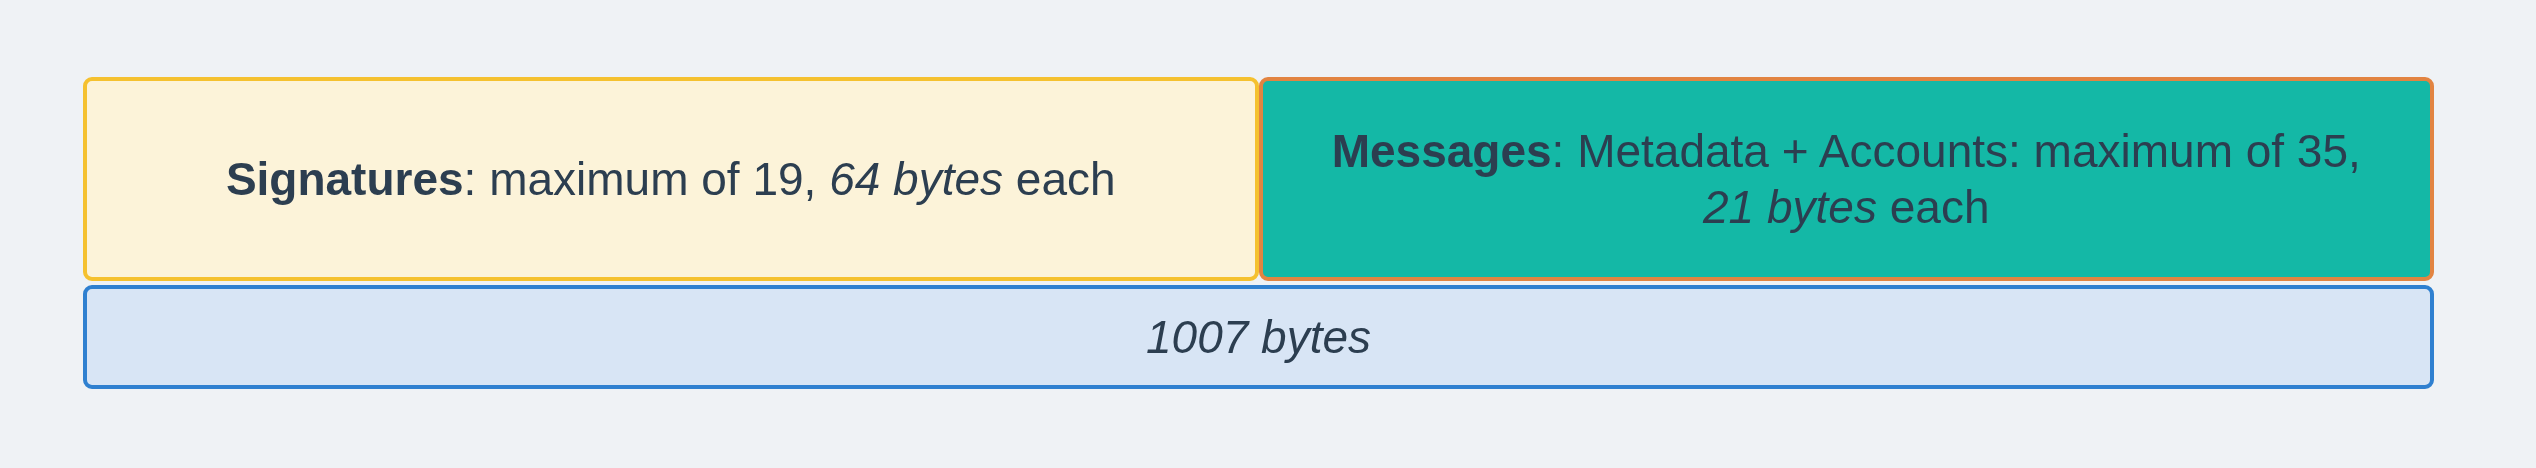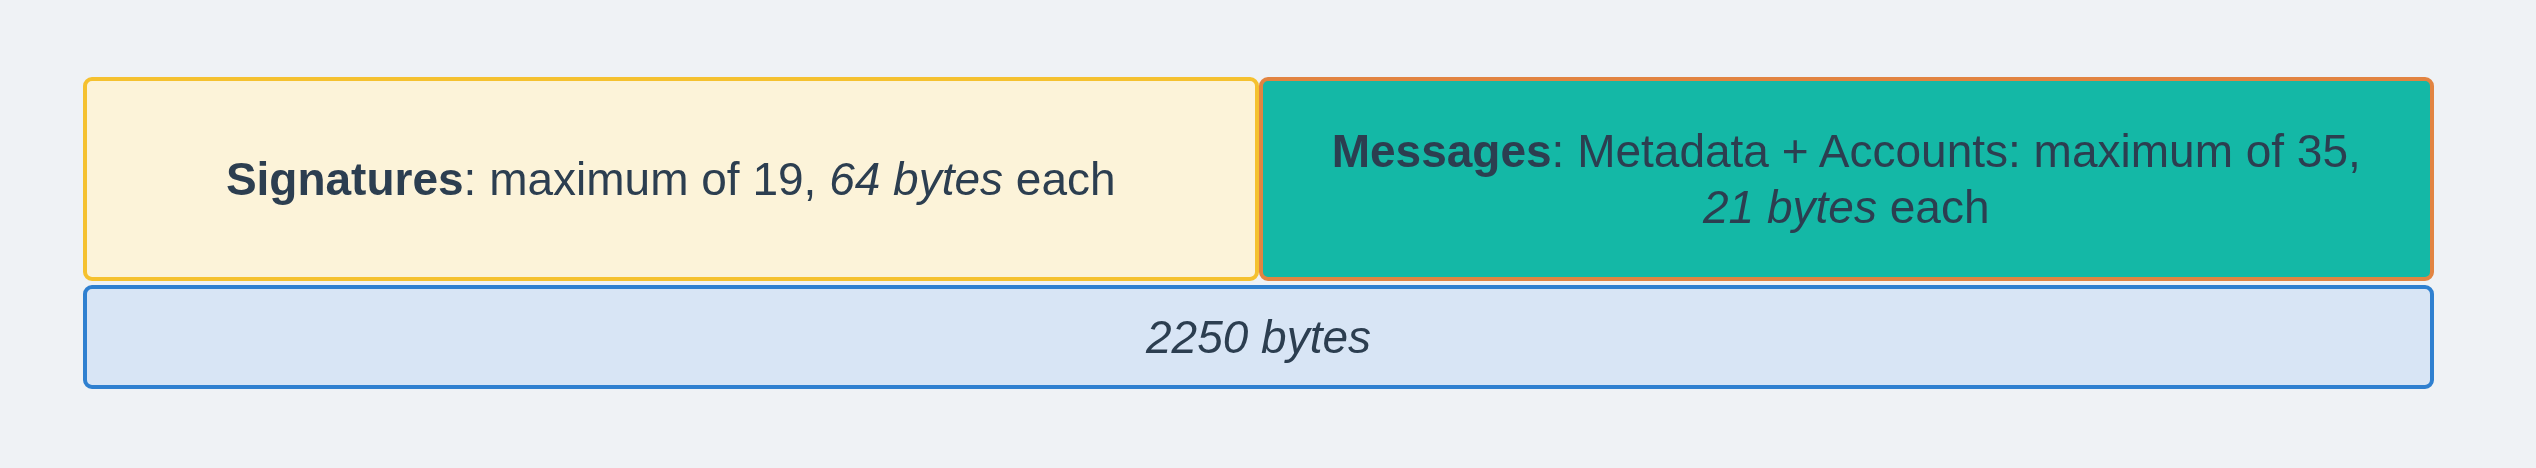--- a/index.html
+++ b/index.html
@@ -81,16 +81,16 @@
     <div class="box box-messages">
       <div>
         <div><span class="b">Messages</span><span>: Metadata + Accounts: maximum of 35,</span></div>
         <div><span class="i">21 bytes</span><span> each</span></div>
       </div>
     </div>
 
   </div>
 
   <div class="bar-total">
-    <span class="i">2250 bytes</span>
+    <span class="i">1007 bytes</span>
   </div>
 
 </div>
 
 </body></html>

